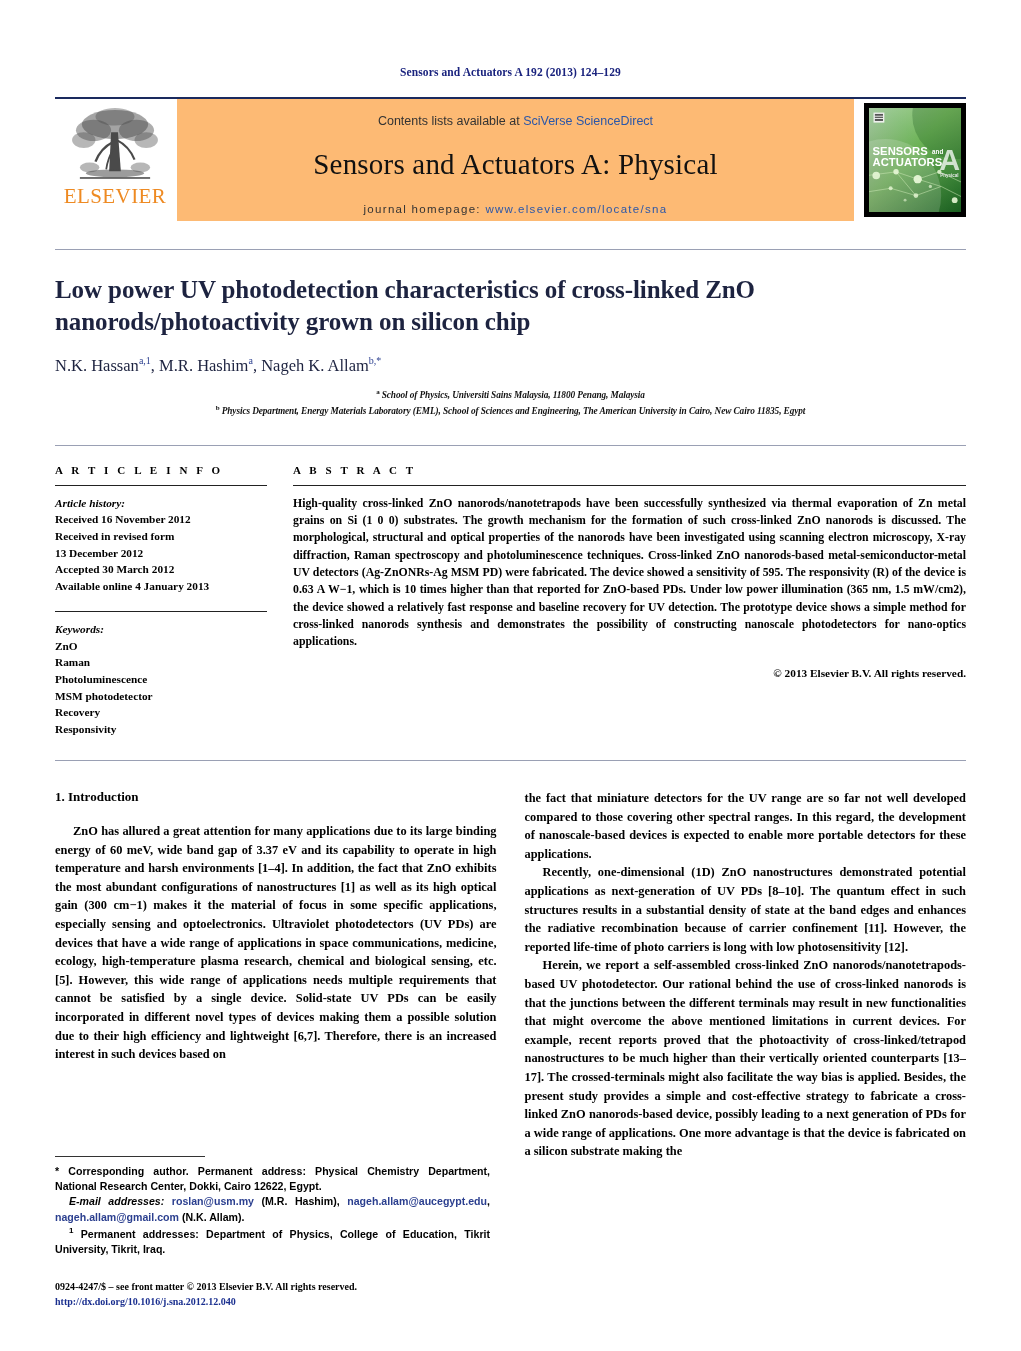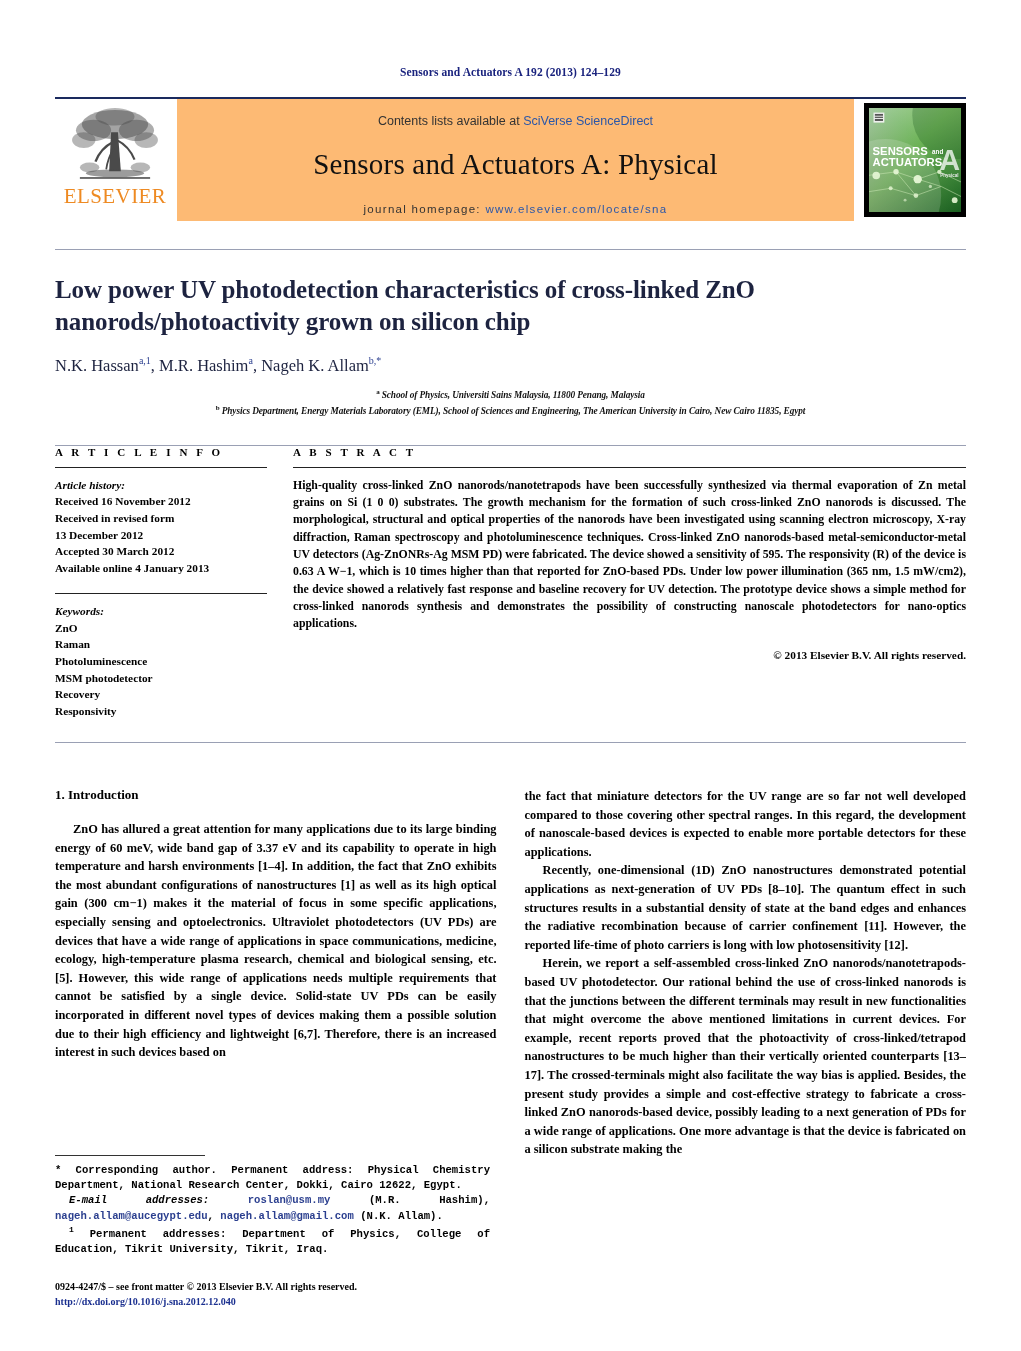--- a/index.html
+++ b/index.html
@@ -157,20 +157,21 @@
     font-size: 7px;
     vertical-align: super;
     font-style: normal;
   }
 
   
   .infoabs {
     margin-top: 26px;
     border-top: 1px solid #9aa0b4;
     display: flex;
+    padding-top: 18px;
   }
   .col-info {
     flex: 0 0 238px;
     width: 238px;
     padding-right: 26px;
     box-sizing: border-box;
   }
   .col-abs {
     flex: 1 1 auto;
   }
@@ -216,21 +217,21 @@
     text-align: right;
     margin-top: 16px;
   }
 
   
   .body-rule {
     border-top: 1px solid #9aa0b4;
     margin-top: 22px;
   }
   .columns {
-    margin-top: 44px;
+    margin-top: 28px;
     display: flex;
     gap: 28px;
   }
   .col {
     flex: 1 1 0;
     width: 0;
   }
   .h1 {
     font-family: "Liberation Serif", serif;
     font-weight: bold;
@@ -256,21 +257,21 @@
     left: 55px;
     bottom: 42px;
     width: 435px;
   }
   .fn-rule {
     border-top: 1px solid #333;
     width: 150px;
     margin-bottom: 7px;
   }
   .fn {
-    font-family: Liberation Mono, monospace;
+    font-family: Liberation Sans, sans-serif;
     font-weight: bold;
     font-size: 10.6px;
     line-height: 1.44;
     text-align: justify;
     color: #000;
   }
   .fn .em { font-style: italic; }
   .fn a, .link { color: #2b3f8f; text-decoration: none; }
   .fn sup { font-size: 8px; vertical-align: super; }
   .issn {

